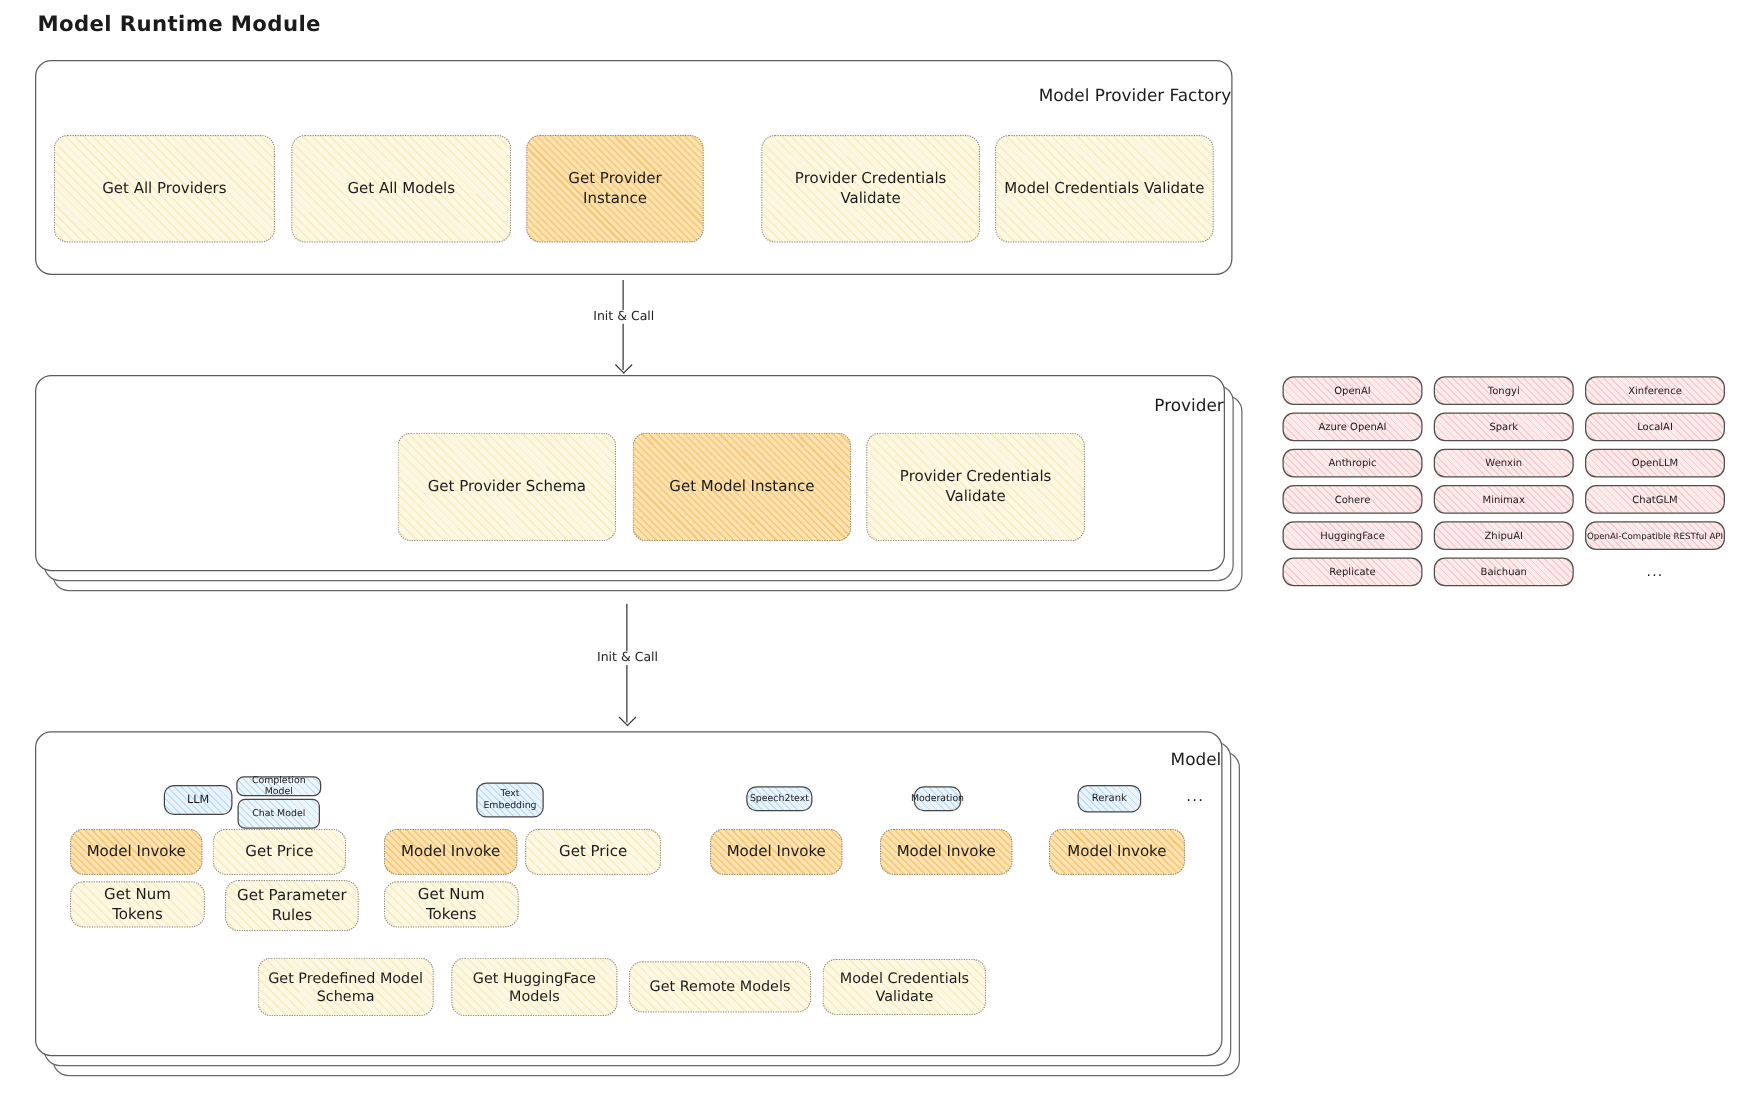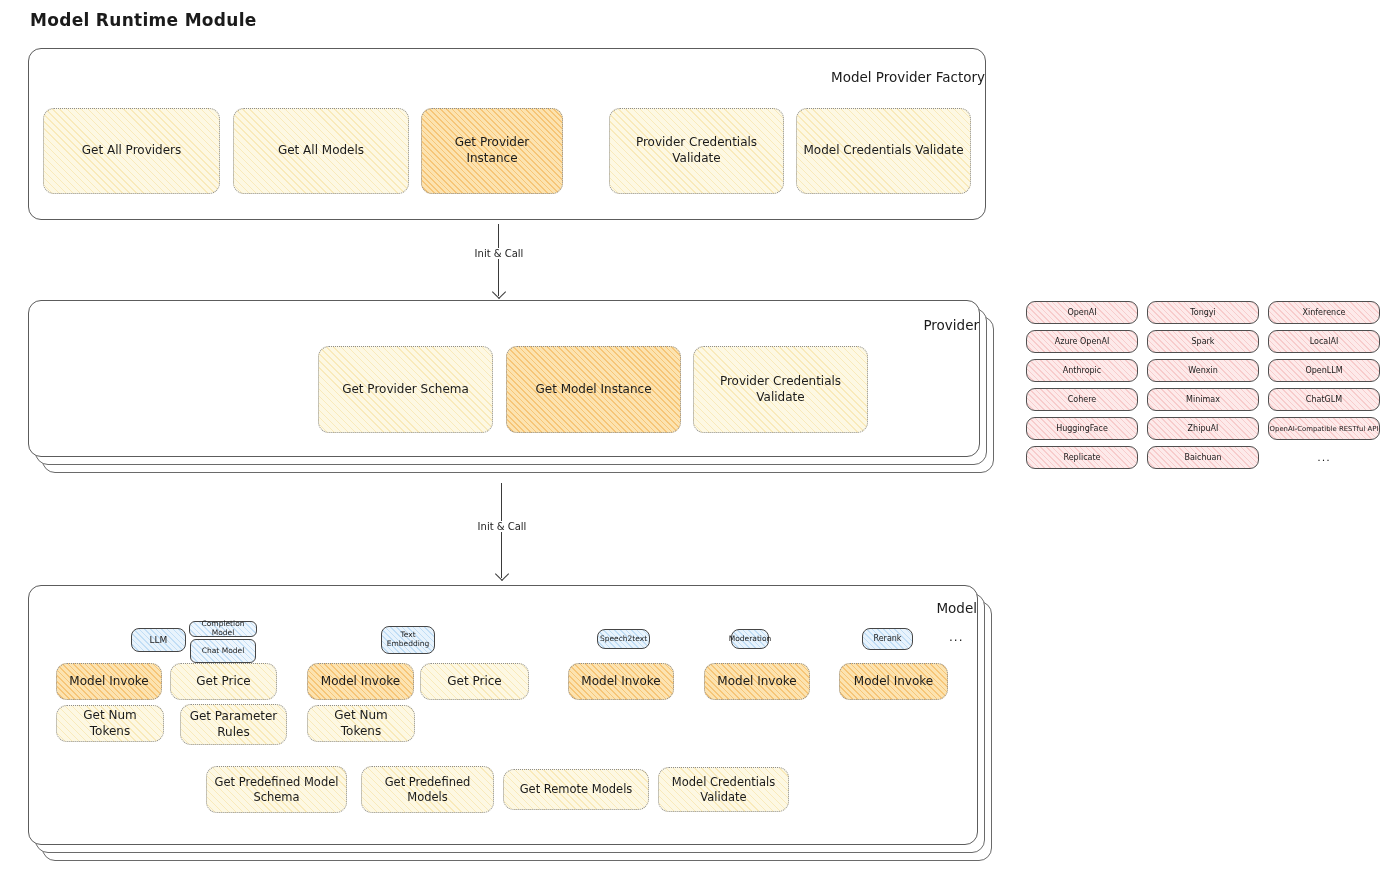--- a/index.html
+++ b/index.html
@@ -144,18 +144,18 @@
     <div class="fn-box cream" style="left:391px; top:77px; width:109px; height:37px;">Get Price</div>
     <div class="fn-box orange" style="left:539px; top:77px; width:106px; height:37px;">Model Invoke</div>
     <div class="fn-box orange" style="left:675px; top:77px; width:106px; height:37px;">Model Invoke</div>
     <div class="fn-box orange" style="left:810px; top:77px; width:109px; height:37px;">Model Invoke</div>
 
     <div class="fn-box cream" style="left:27px;  top:119px; width:108px; height:37px;">Get Num Tokens</div>
     <div class="fn-box cream" style="left:131px; top:118px; width:107px; height:41px;margin-left:20px;">Get Parameter Rules</div>
     <div class="fn-box cream" style="left:278px; top:119px; width:108px; height:37px;">Get Num Tokens</div>
 
     <div class="fn-box cream" style="left:177px; top:180px; width:141px; height:47px; font-size:11.5px;">Get Predefined Model Schema</div>
-    <div class="fn-box cream" style="left:332px; top:180px; width:133px; height:47px; font-size:11.5px;">Get Predefined Models</div>
+    <div class="fn-box cream" style="left:332px; top:180px; width:133px; height:47px; font-size:11.5px;">Get HuggingFace Models</div>
     <div class="fn-box cream" style="left:474px; top:183px; width:146px; height:41px; font-size:11.5px;">Get Remote Models</div>
     <div class="fn-box cream" style="left:629px; top:181px; width:131px; height:45px; font-size:11.5px;">Model Credentials Validate</div>
   </div>
 
 </div>
 
 </body></html>

